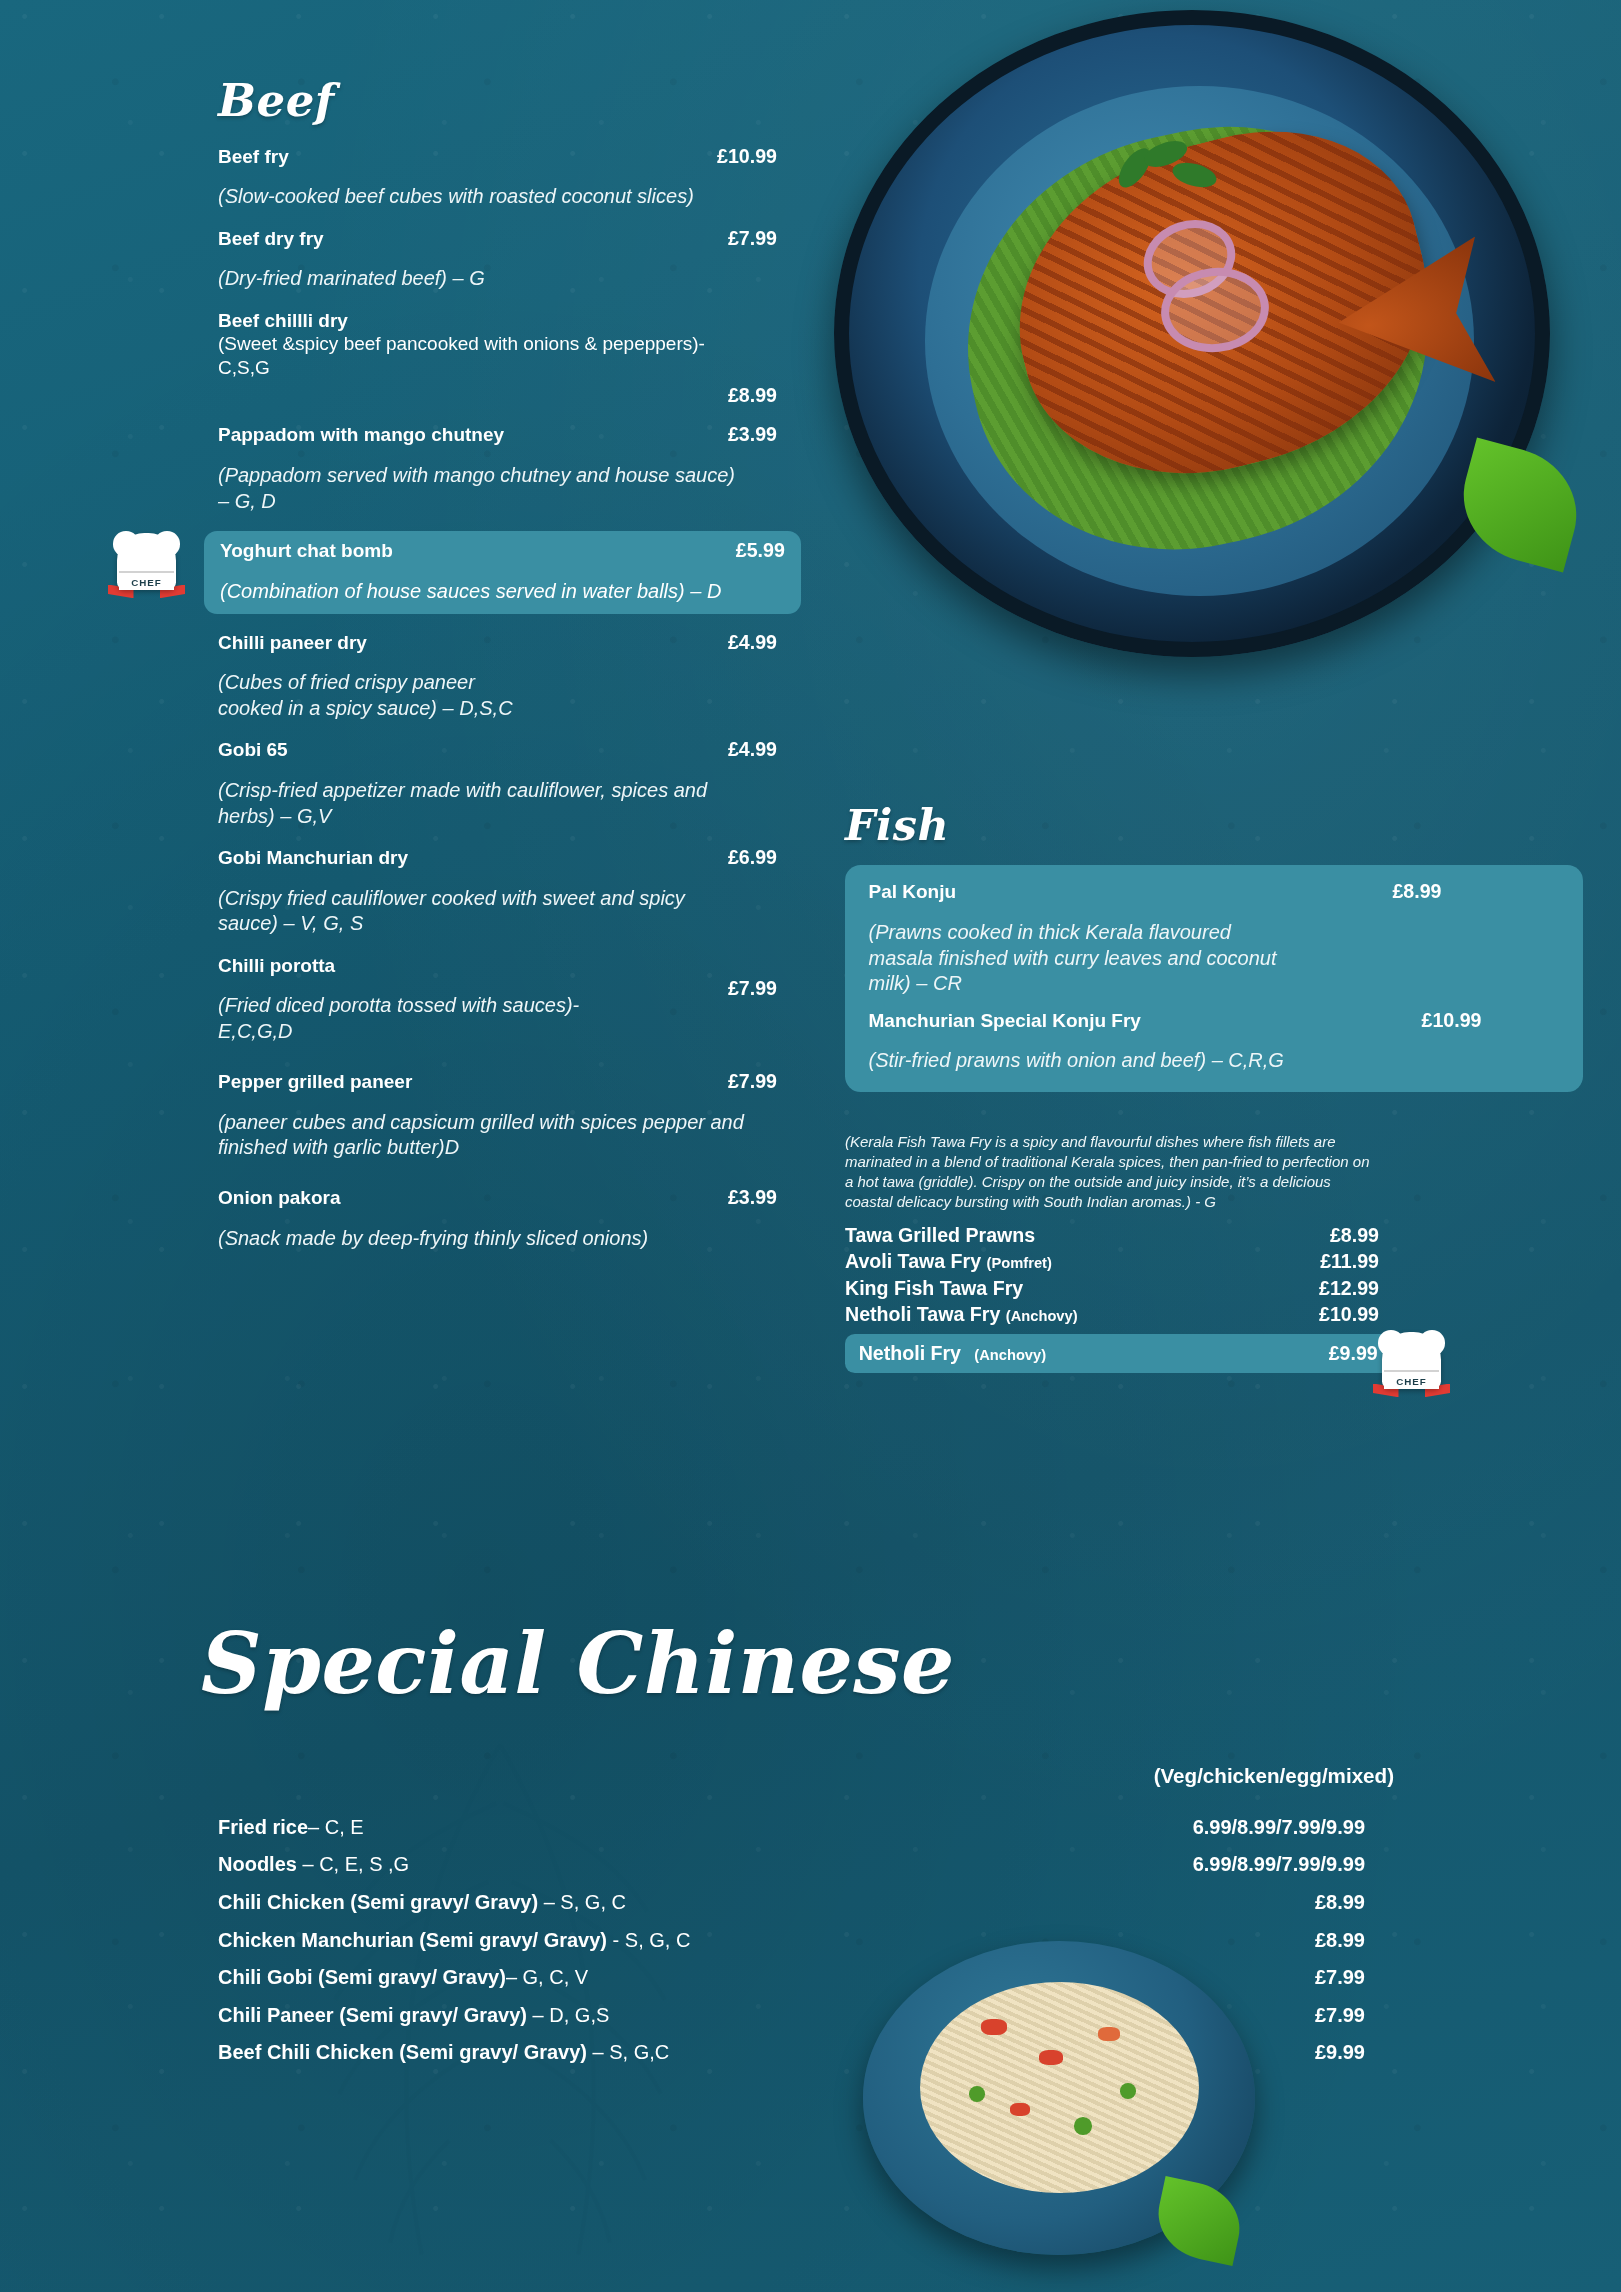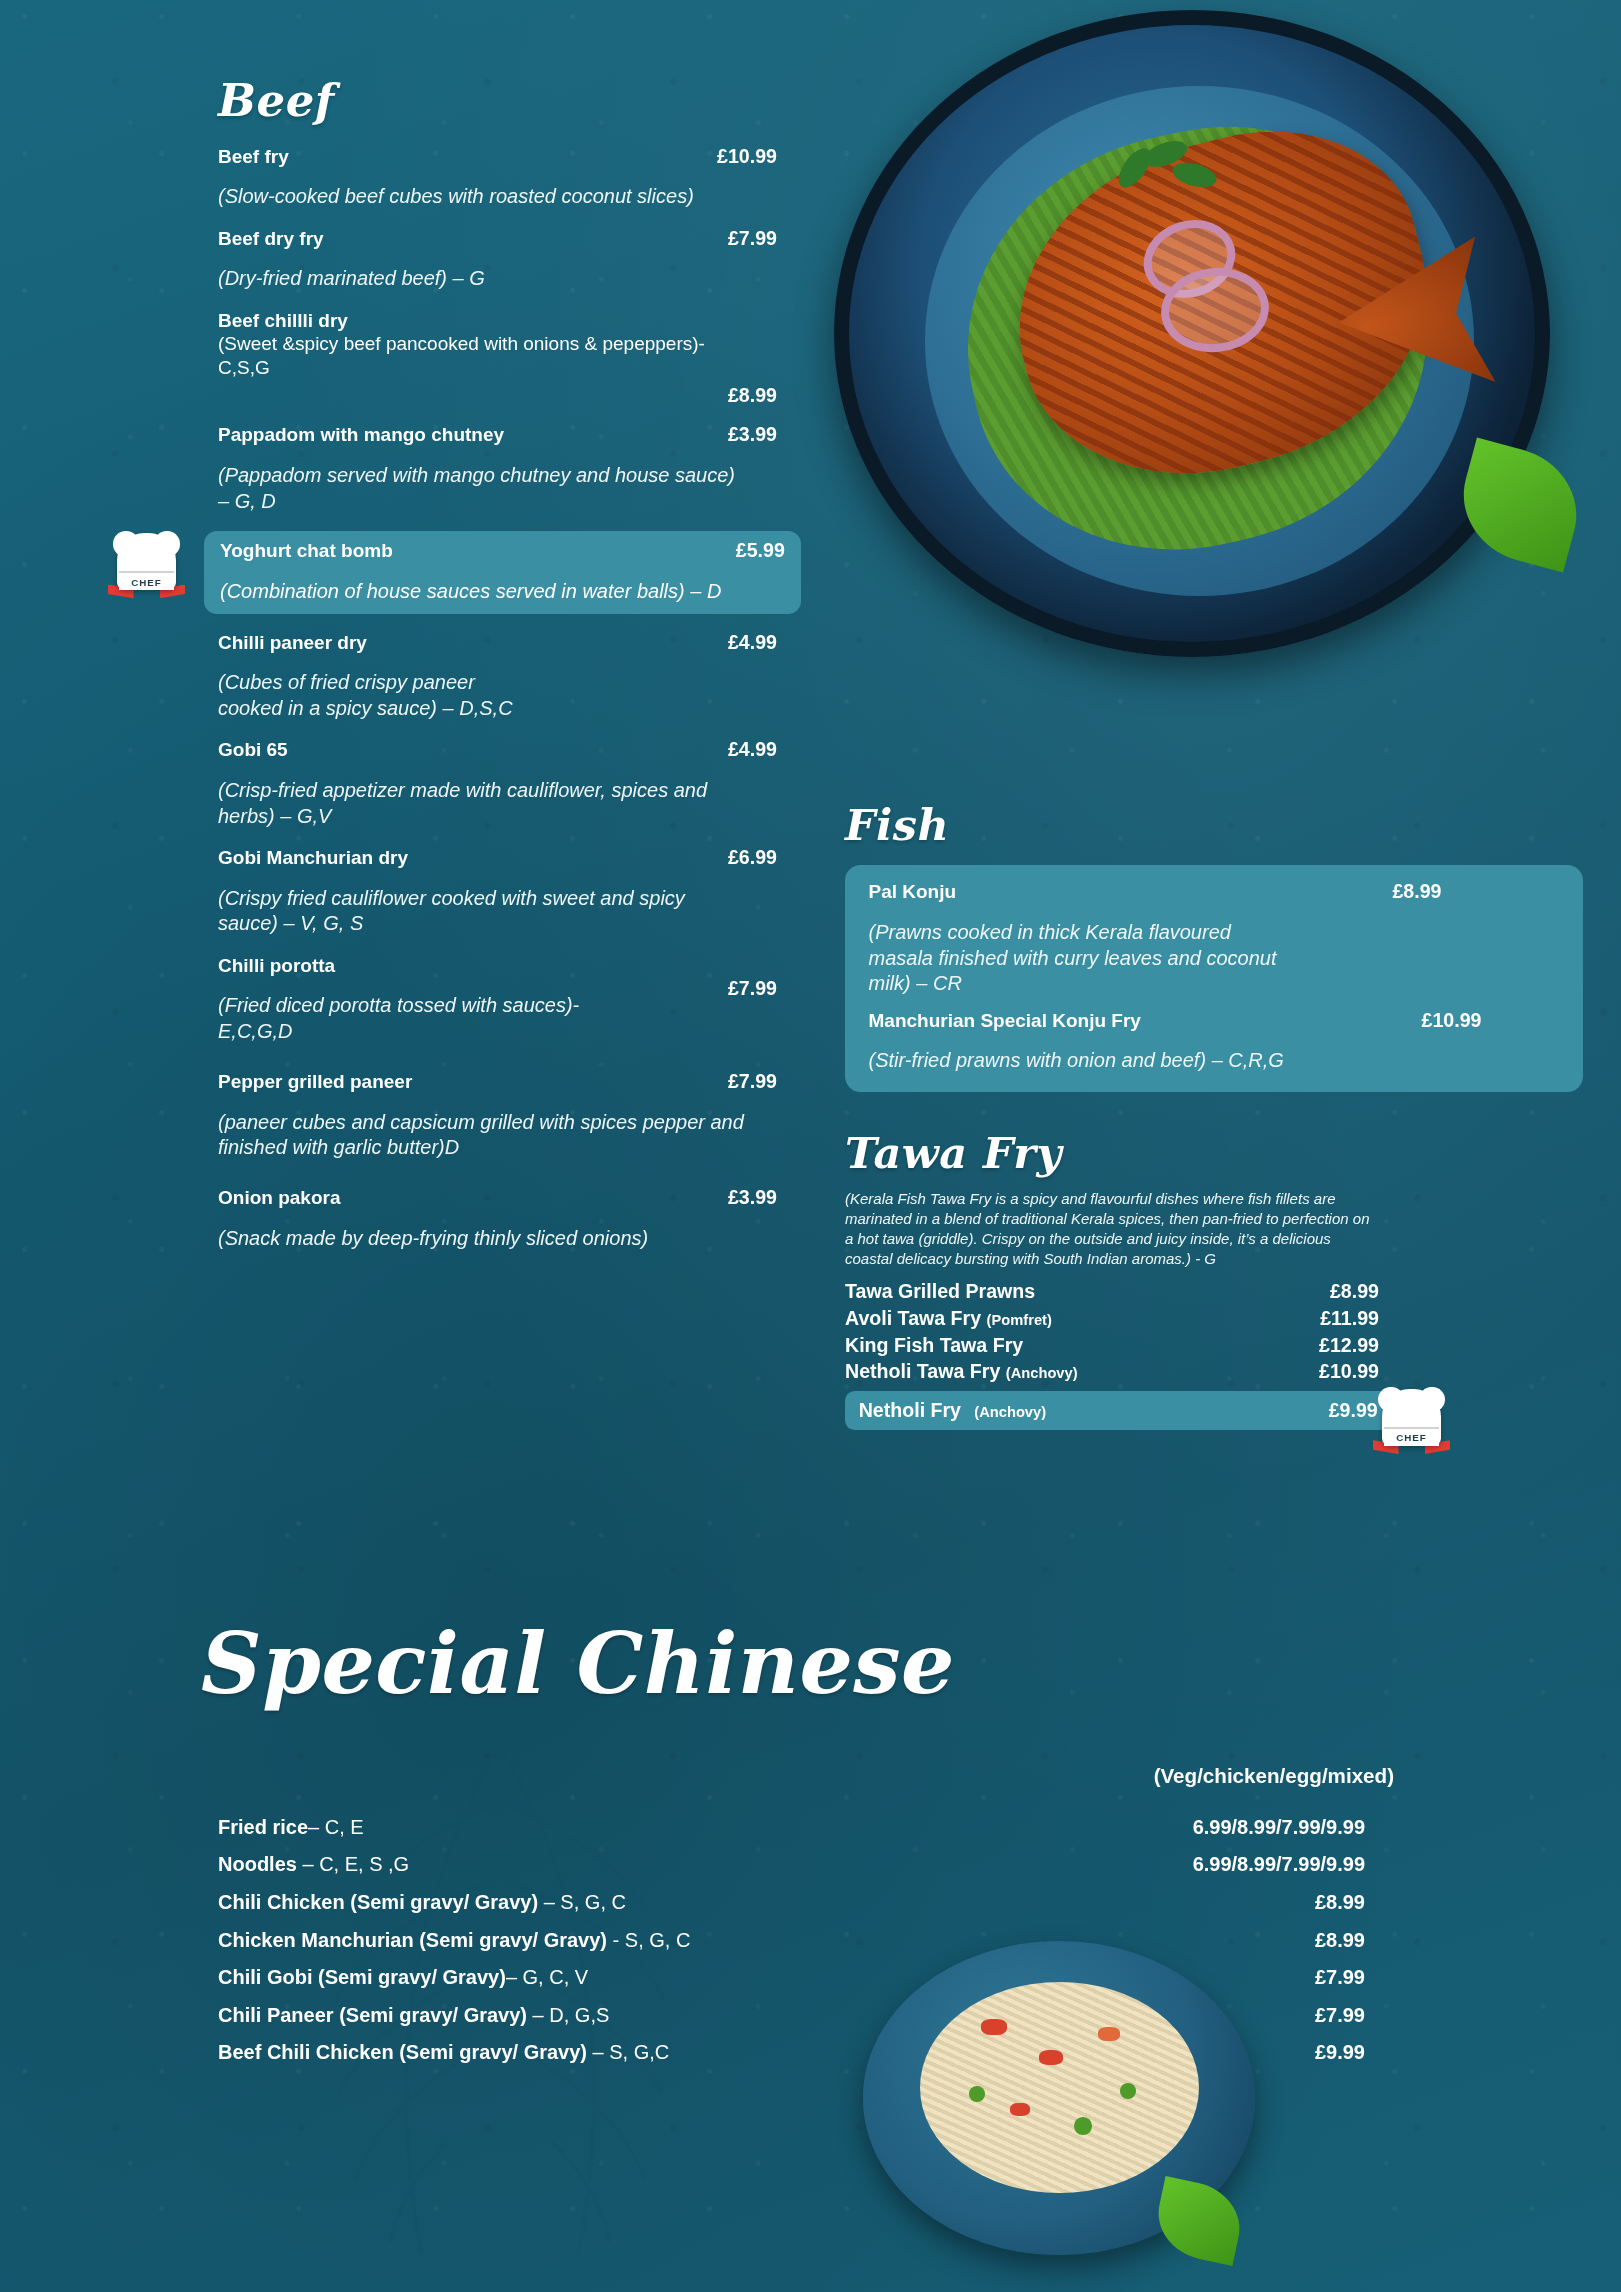--- a/index.html
+++ b/index.html
@@ -384,21 +384,20 @@
       <div class="row">
         <div class="name">Manchurian Special Konju Fry</div>
         <div class="price" style="margin-right:78px;">£10.99</div>
       </div>
       <div class="desc">(Stir-fried prawns with onion and beef) – C,R,G</div>
     </div>
   </div>
 </div>
 
 <div class="tawa-wrap">
-  <div class="script tawa-title">Tawa Fry</div>
   <div class="tawa-note">(Kerala Fish Tawa Fry is a spicy and flavourful dishes where fish fillets are marinated in a blend of traditional Kerala spices, then pan-fried to perfection on a hot tawa (griddle). Crispy on the outside and juicy inside, it’s a delicious coastal delicacy bursting with South Indian aromas.) - G</div>
 
   <div class="tawa-row">
     <div><span>Tawa Grilled Prawns</span></div>
     <div>£8.99</div>
   </div>
   <div class="tawa-row">
     <div><span>Avoli Tawa Fry</span>
       <span class="sub">(Pomfret)</span></div>
     <div>£11.99</div>

